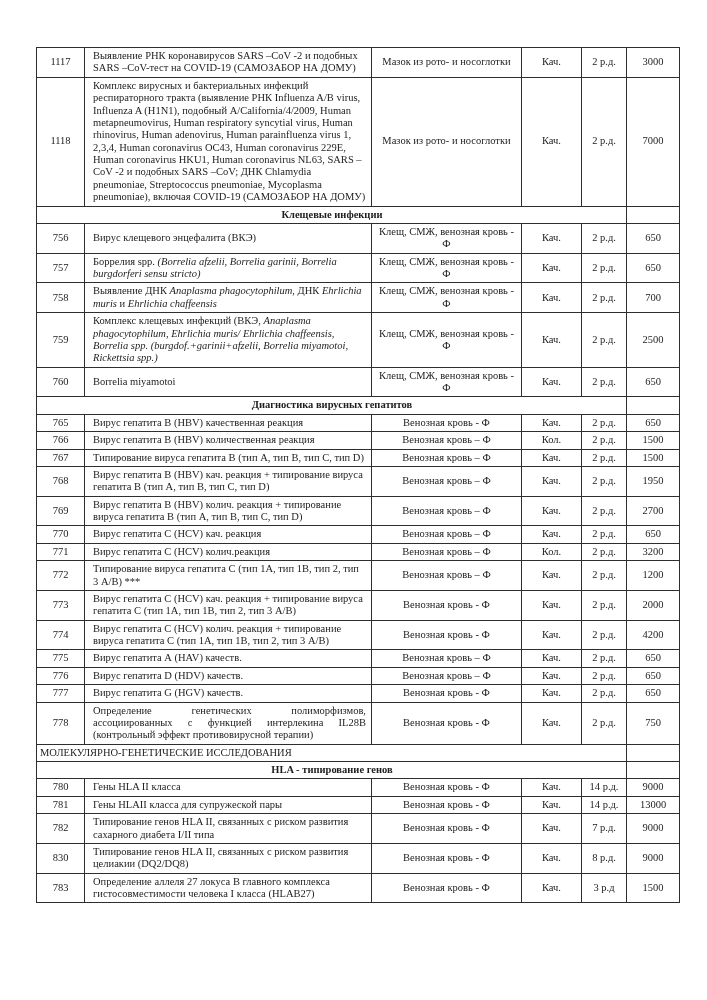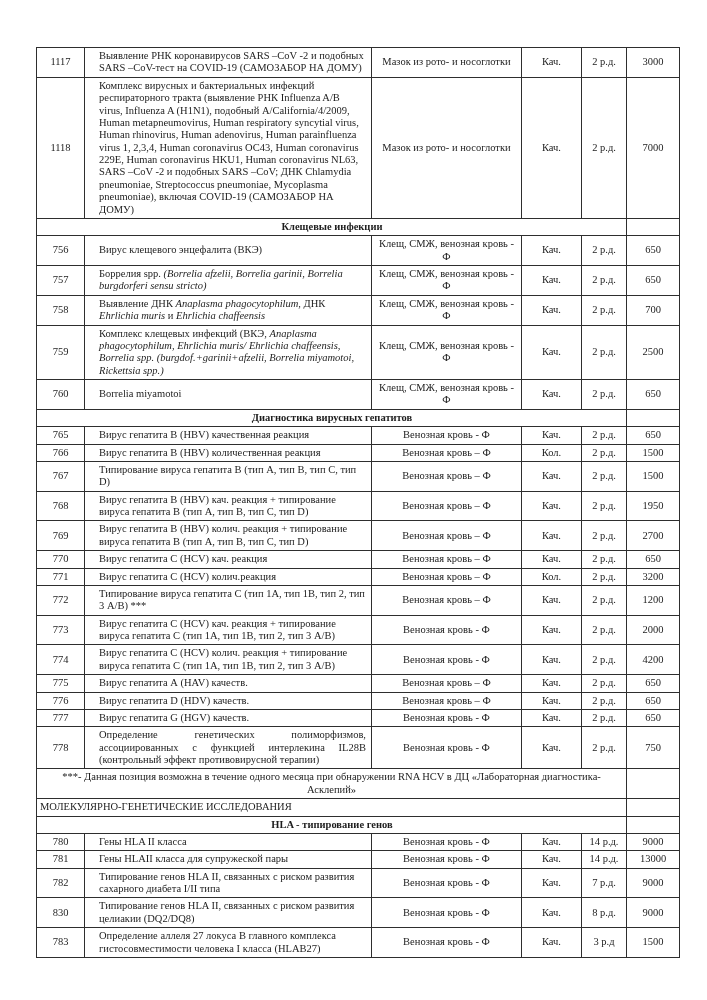--- a/index.html
+++ b/index.html
@@ -12,21 +12,21 @@
     width:643px; margin:47px 0 0 36px;
   }
   td {
     border:1px solid #2e2e2e;
     font-size:10.5px; line-height:1.18;
     vertical-align:middle;
     padding:2px 3px;
     word-wrap:break-word;
   }
   td.c-code, td.c-sample, td.c-method, td.c-term, td.c-price { text-align:center; }
-  td.c-desc { text-align:left; padding:2px 5px 2px 14px; }
+  td.c-desc { text-align:left; padding:2px 5px 2px 8px; }
   td.c-desc.justify { text-align:justify; }
   tr.section td.c-span { font-weight:bold; text-align:center; padding-left:4px; }
   tr.section_center td.c-span { font-weight:normal; text-align:left; }
   tr.note td.c-span { text-align:center; }
   i { font-style:italic; }
 </style>
 </head>
 <body>
 
 <div>
@@ -209,24 +209,20 @@
           <td class="c-price">650</td>
         </tr>
         <tr>
           <td class="c-code">778</td>
           <td class="c-desc justify"><span>Определение генетических полиморфизмов, ассоциированных с функцией интерлекина IL28B (контрольный эффект противовирусной терапии)</span></td>
           <td class="c-sample">Венозная кровь - Ф</td>
           <td class="c-method">Кач.</td>
           <td class="c-term">2 р.д.</td>
           <td class="c-price">750</td>
         </tr>
-        <tr class="note">
-          <td class="c-span" colspan="5">***- Данная позиция возможна в течение одного месяца при обнаружении RNA HCV  в ДЦ «Лабораторная диагностика-Асклепий»</td>
-          <td class="c-price"></td>
-        </tr>
         <tr class="section_center">
           <td class="c-span" colspan="5">МОЛЕКУЛЯРНО-ГЕНЕТИЧЕСКИЕ ИССЛЕДОВАНИЯ</td>
           <td class="c-price"></td>
         </tr>
         <tr class="section">
           <td class="c-span" colspan="5">HLA - типирование генов</td>
           <td class="c-price"></td>
         </tr>
         <tr>
           <td class="c-code">780</td>

